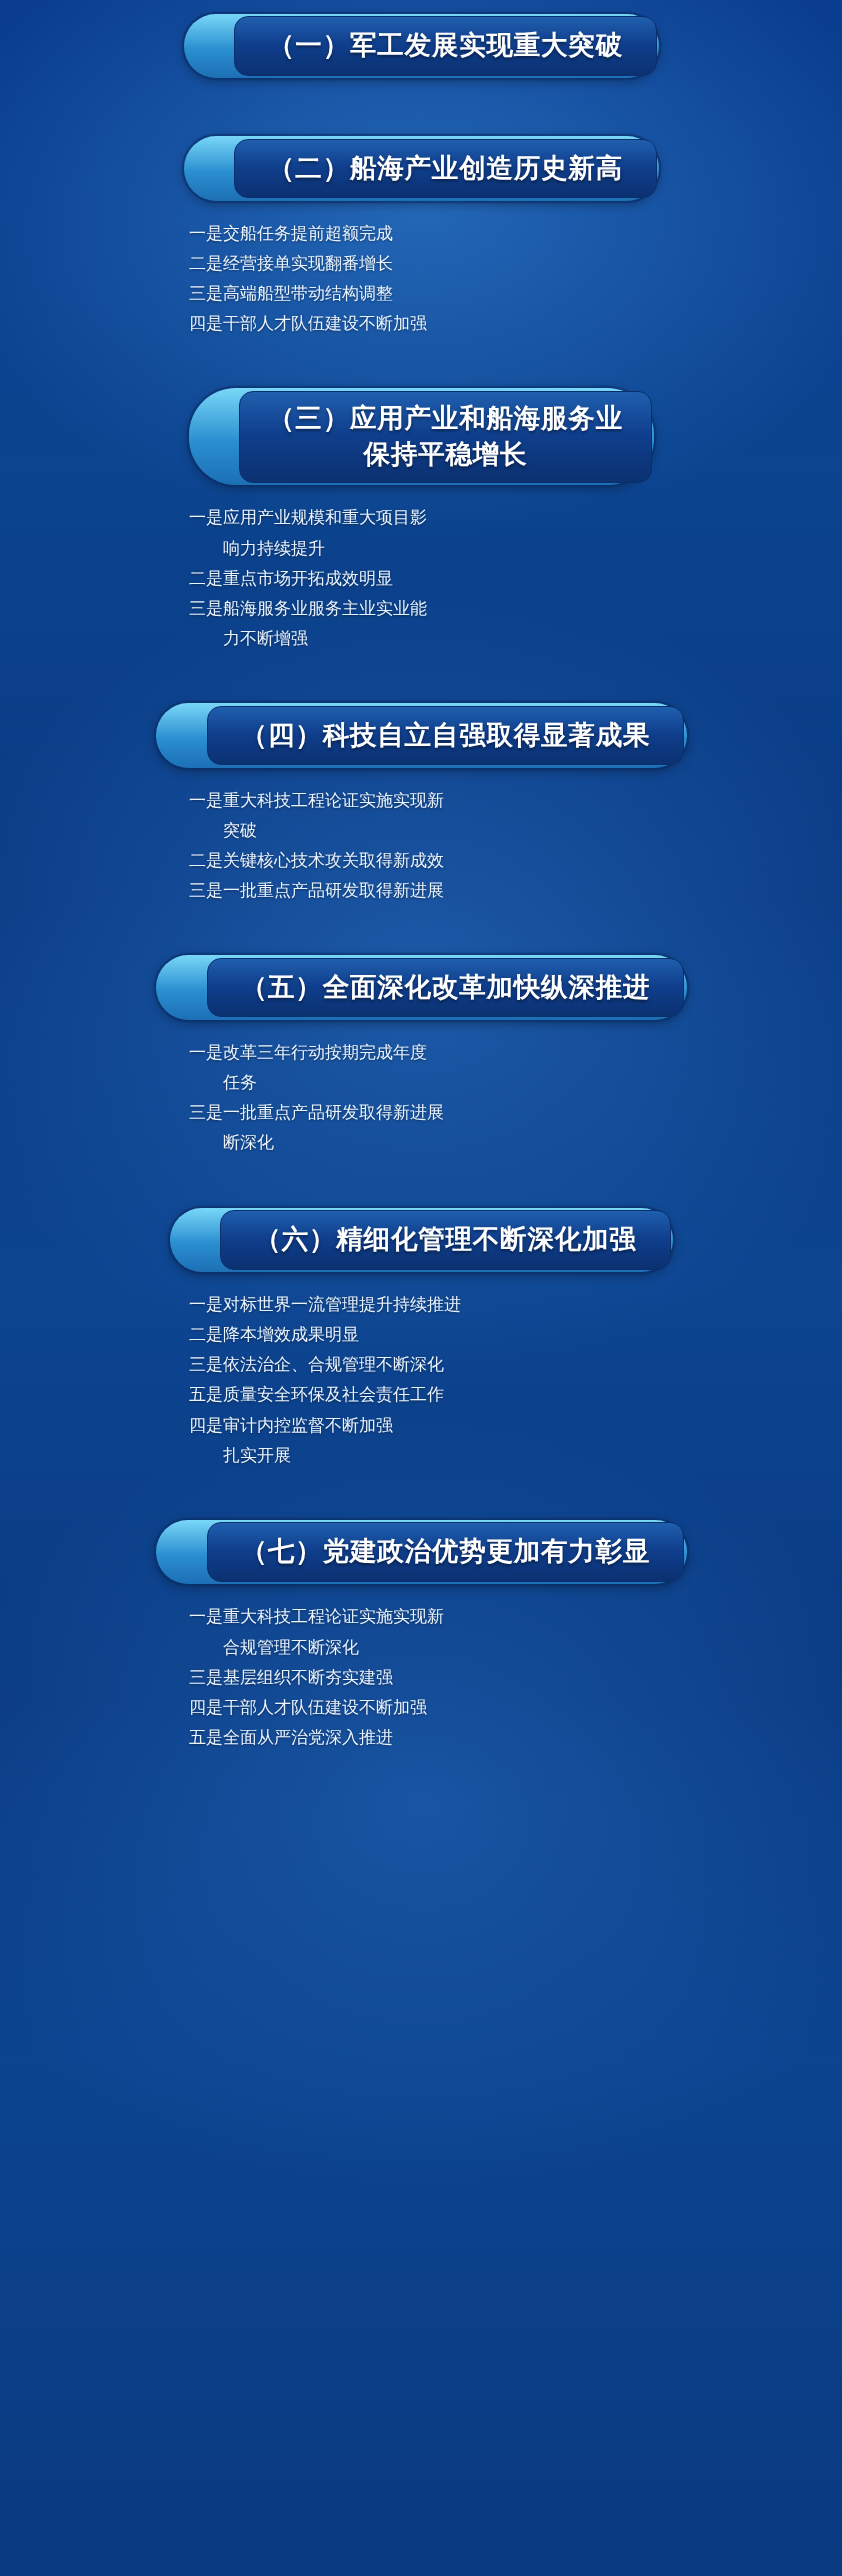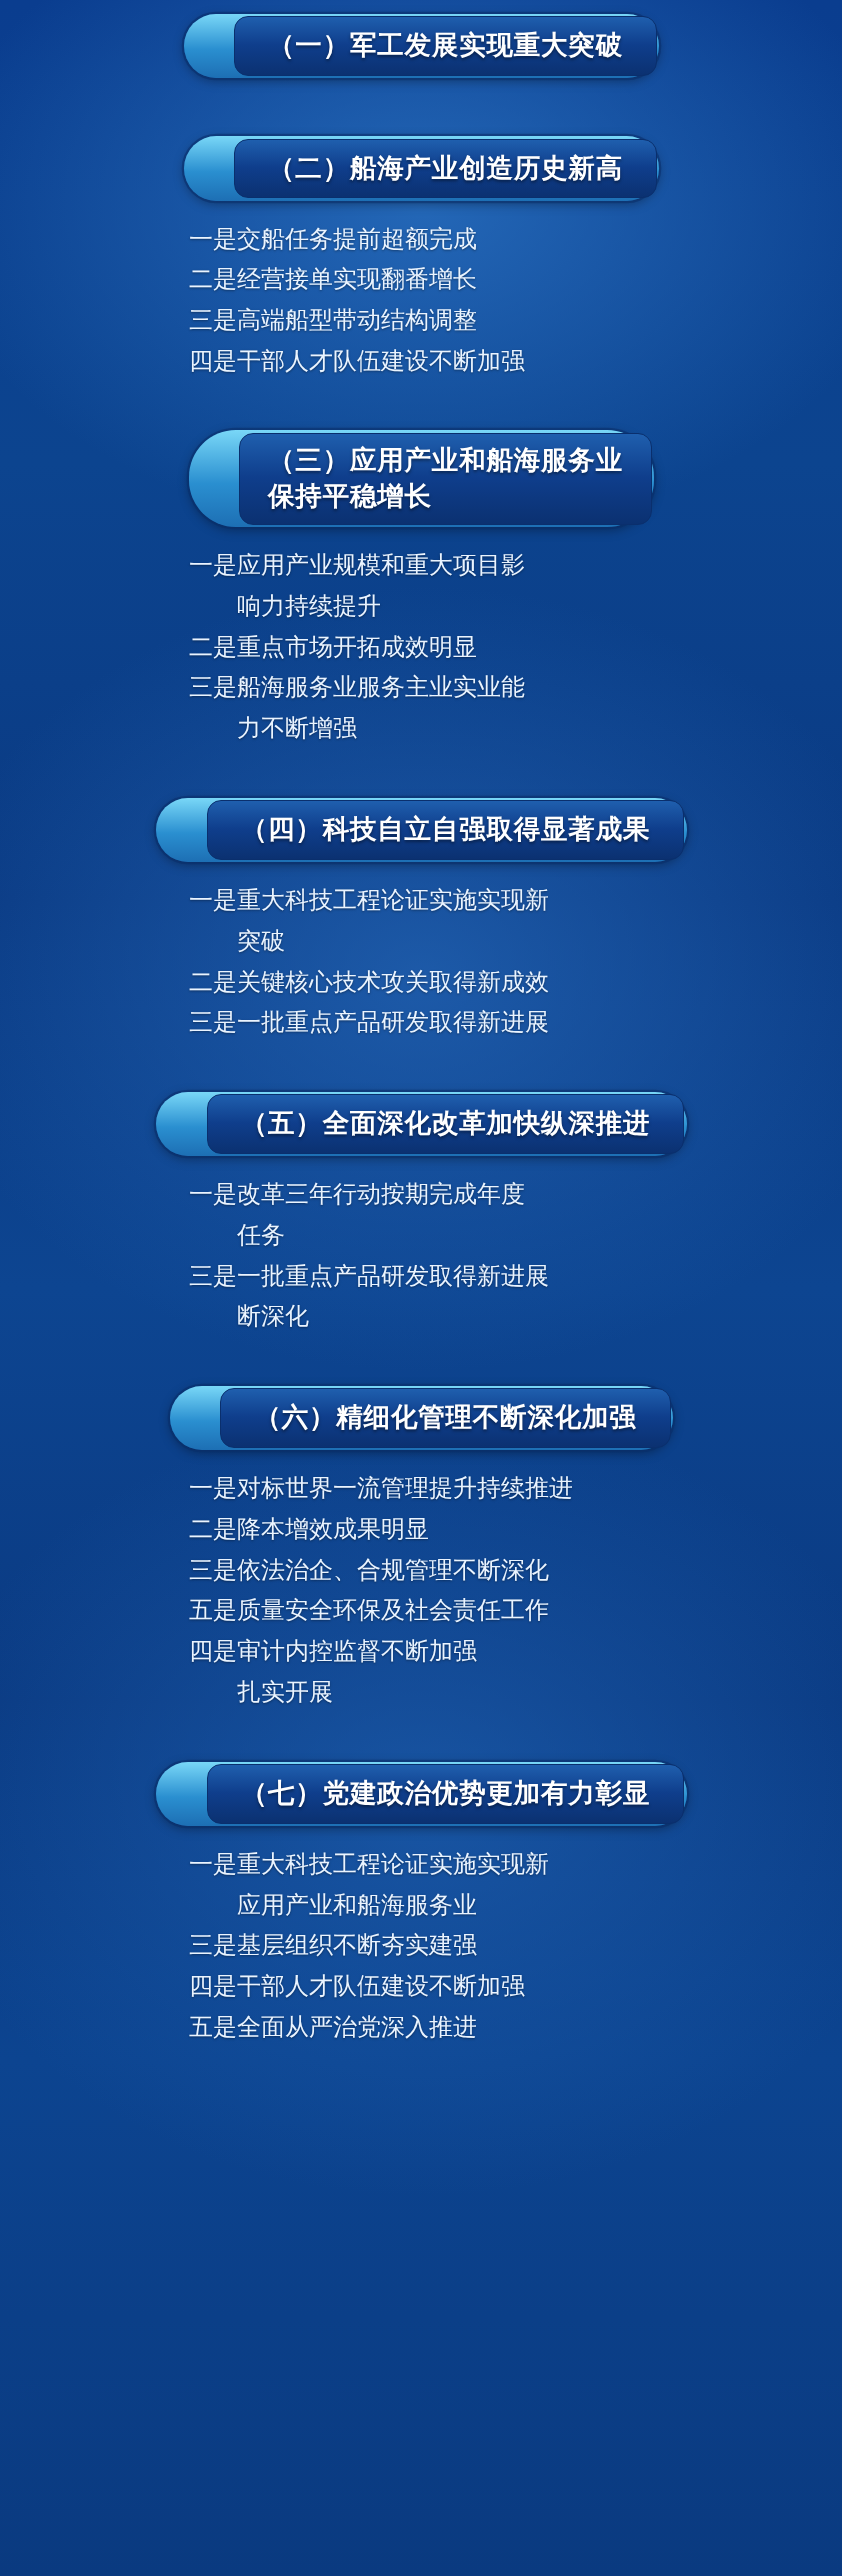--- a/index.html
+++ b/index.html
@@ -39,20 +39,21 @@
     border-radius:47px;
     padding:2.3px;
     background:linear-gradient(180deg,#79d7f7 0%, #2a8fd0 55%, #1d6fb4 100%);
     box-shadow:0 0 0 2.3px rgba(9,46,105,.55), 0 3.1px 11px rgba(0,0,0,.35);
   }
   .heading-inner{
     border-radius:14px;
     background:linear-gradient(180deg,#1f5fae 0%, #0f3e8c 48%, #0b3171 100%);
     border:1.6px solid #0a2f6d;
     padding:11px 33px;
+    text-align:center;
     margin-left:48px;
   }
   .heading-text{
     display:block;
     font-size:26.5px;
     line-height:1.35;
     font-weight:bold;
     letter-spacing:0.8px;
     color:#ffffff;
     text-shadow:0 1.6px 3.1px rgba(0,0,0,.45);
@@ -60,21 +61,21 @@
   }
   .heading.two-line .heading-inner{padding:9.4px 28px;}
 
   .items{
     margin:20px auto 0 auto;
     width:499px;
     padding-left:17px;
     box-sizing:border-box;
   }
   .item{
-    font-size:24px;
+    font-size:17px;
     line-height:1.5;
     color:#eaf4ff;
     margin:0 0 4.7px 0;
     text-shadow:0 0.8px 2.3px rgba(0,0,0,.4);
     text-indent:0;
     padding-left:0;
   }
   .spacer-lg{height:58px;}
   .spacer-md{height:47px;}
   .top-pad{height:14px;}
@@ -197,21 +198,21 @@
   <div class="section">
     <div class="heading-wrap">
       <div class="heading">
         <div class="heading-inner">
           <span class="heading-text">（七）党建政治优势更加有力彰显</span>
         </div>
       </div>
     </div>
     <div class="items">
       <p class="item">一是重大科技工程论证实施实现新</p>
-      <p class="item">　　应用产业和船海服务业</p>
+      <p class="item">　　合规管理不断深化</p>
       <p class="item">三是基层组织不断夯实建强</p>
       <p class="item">四是干部人才队伍建设不断加强</p>
       <p class="item">五是全面从严治党深入推进</p>
     </div>
   </div>
 
 </div>
 
 
 </body></html>

